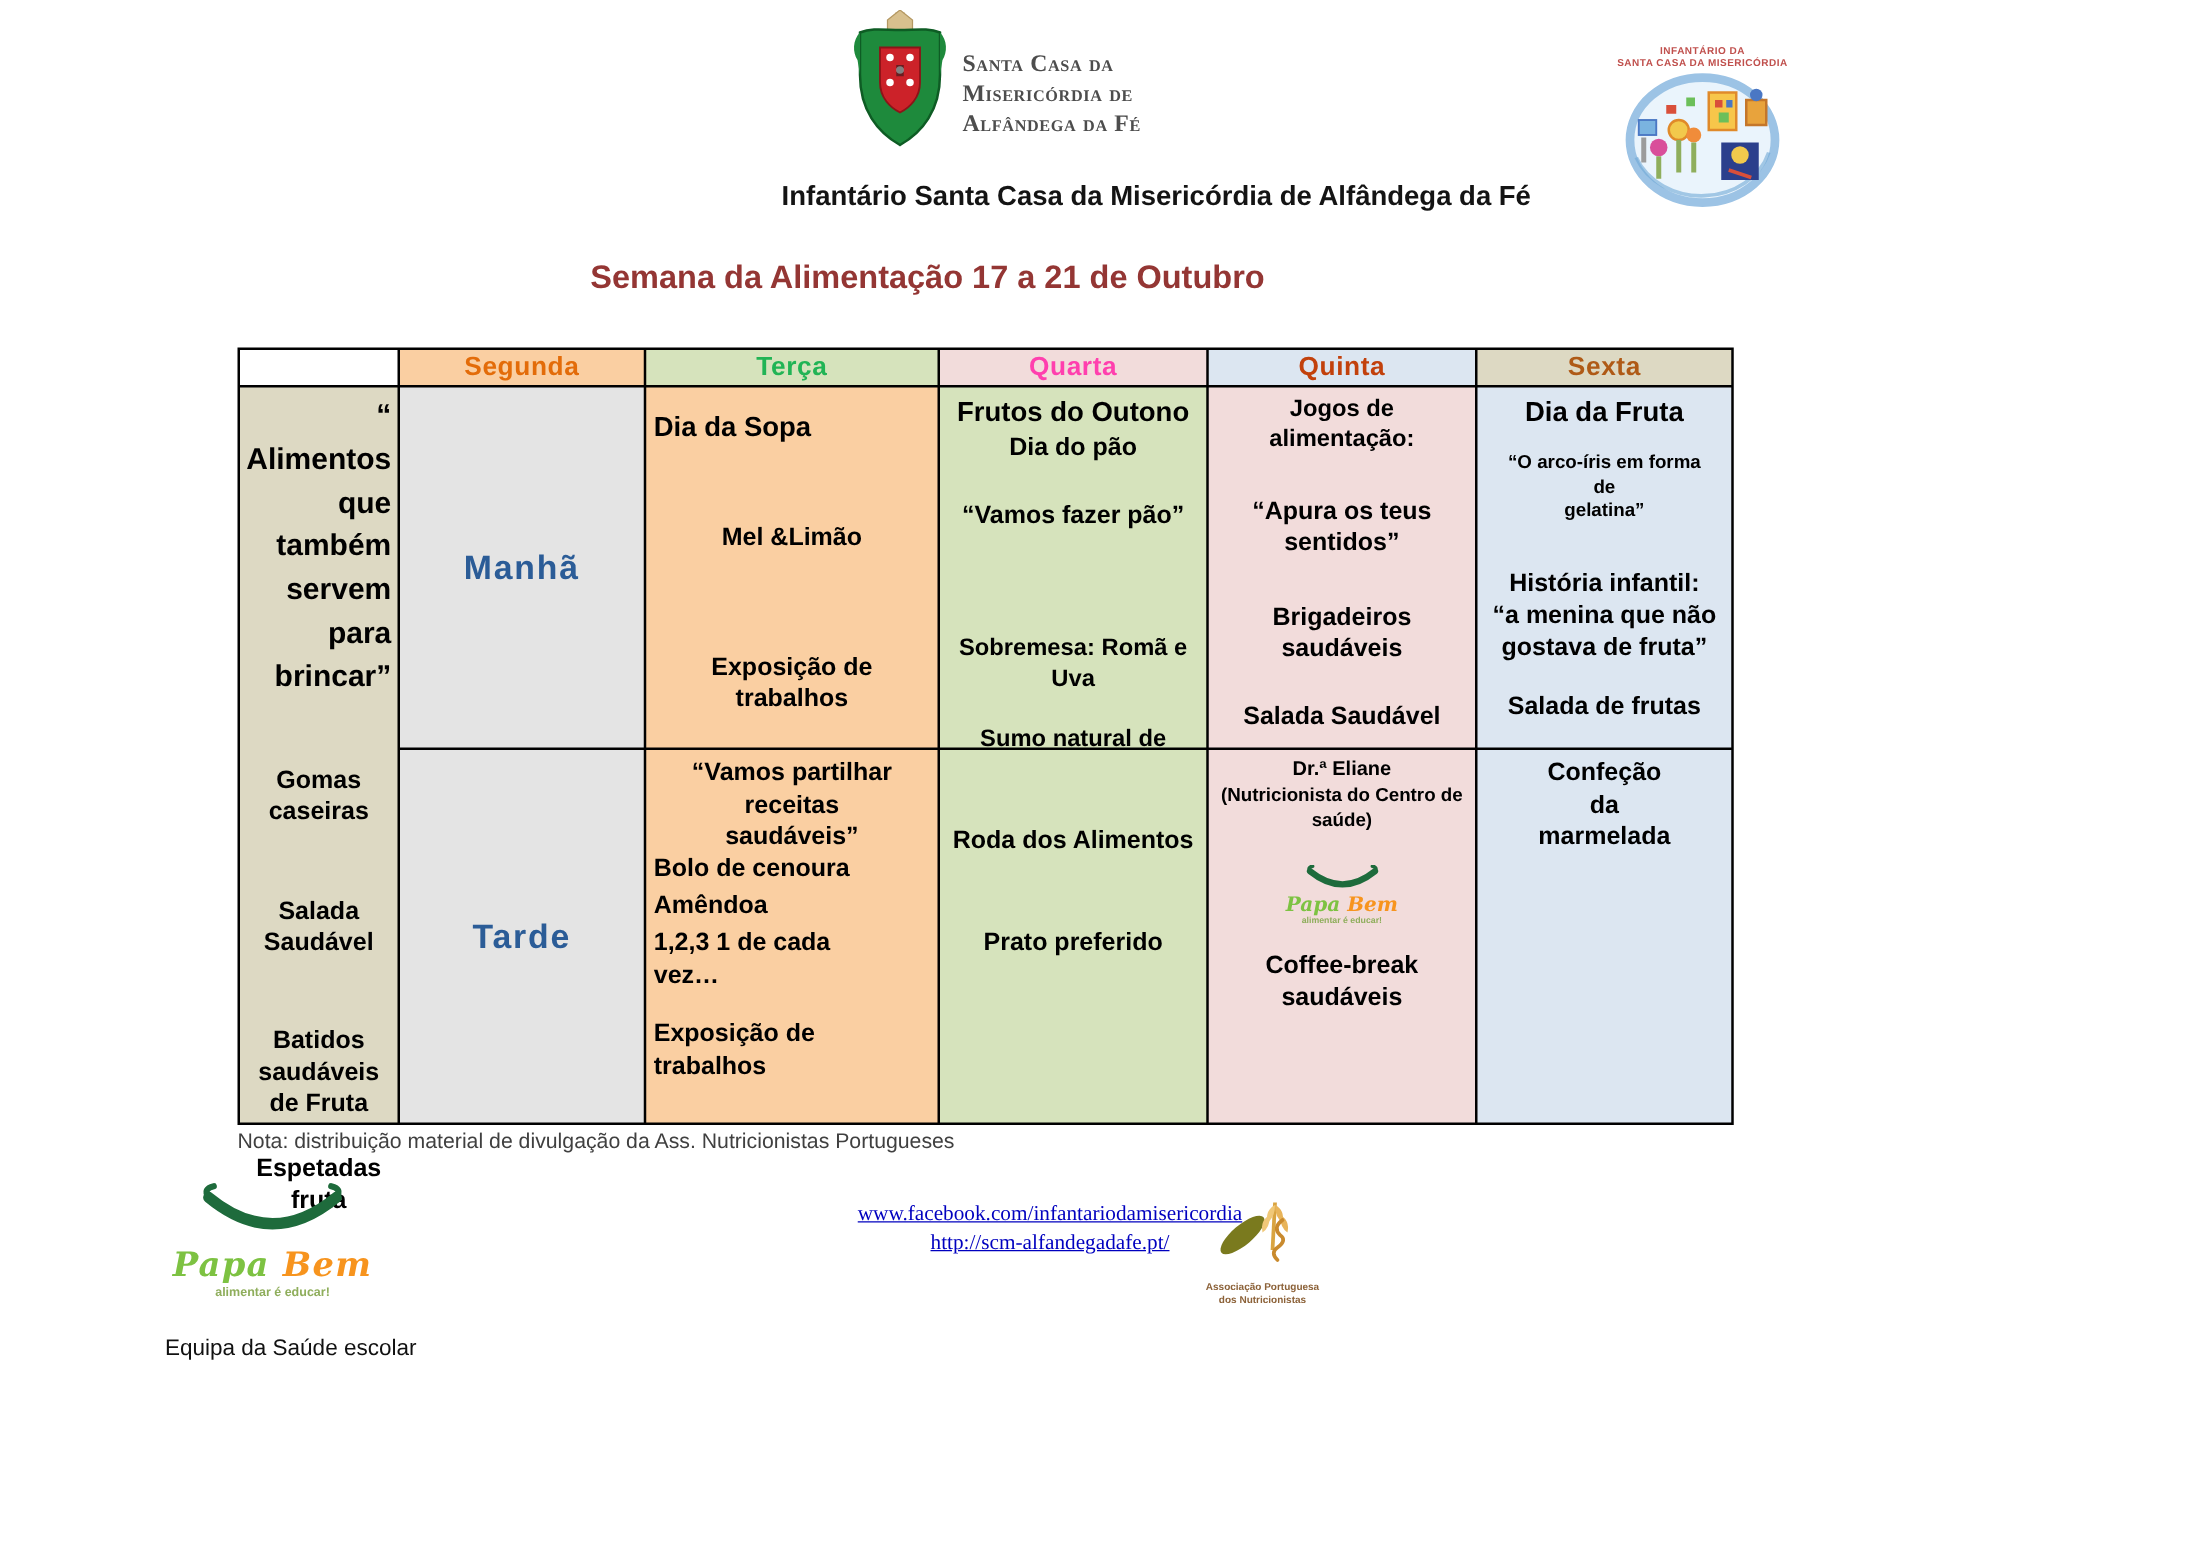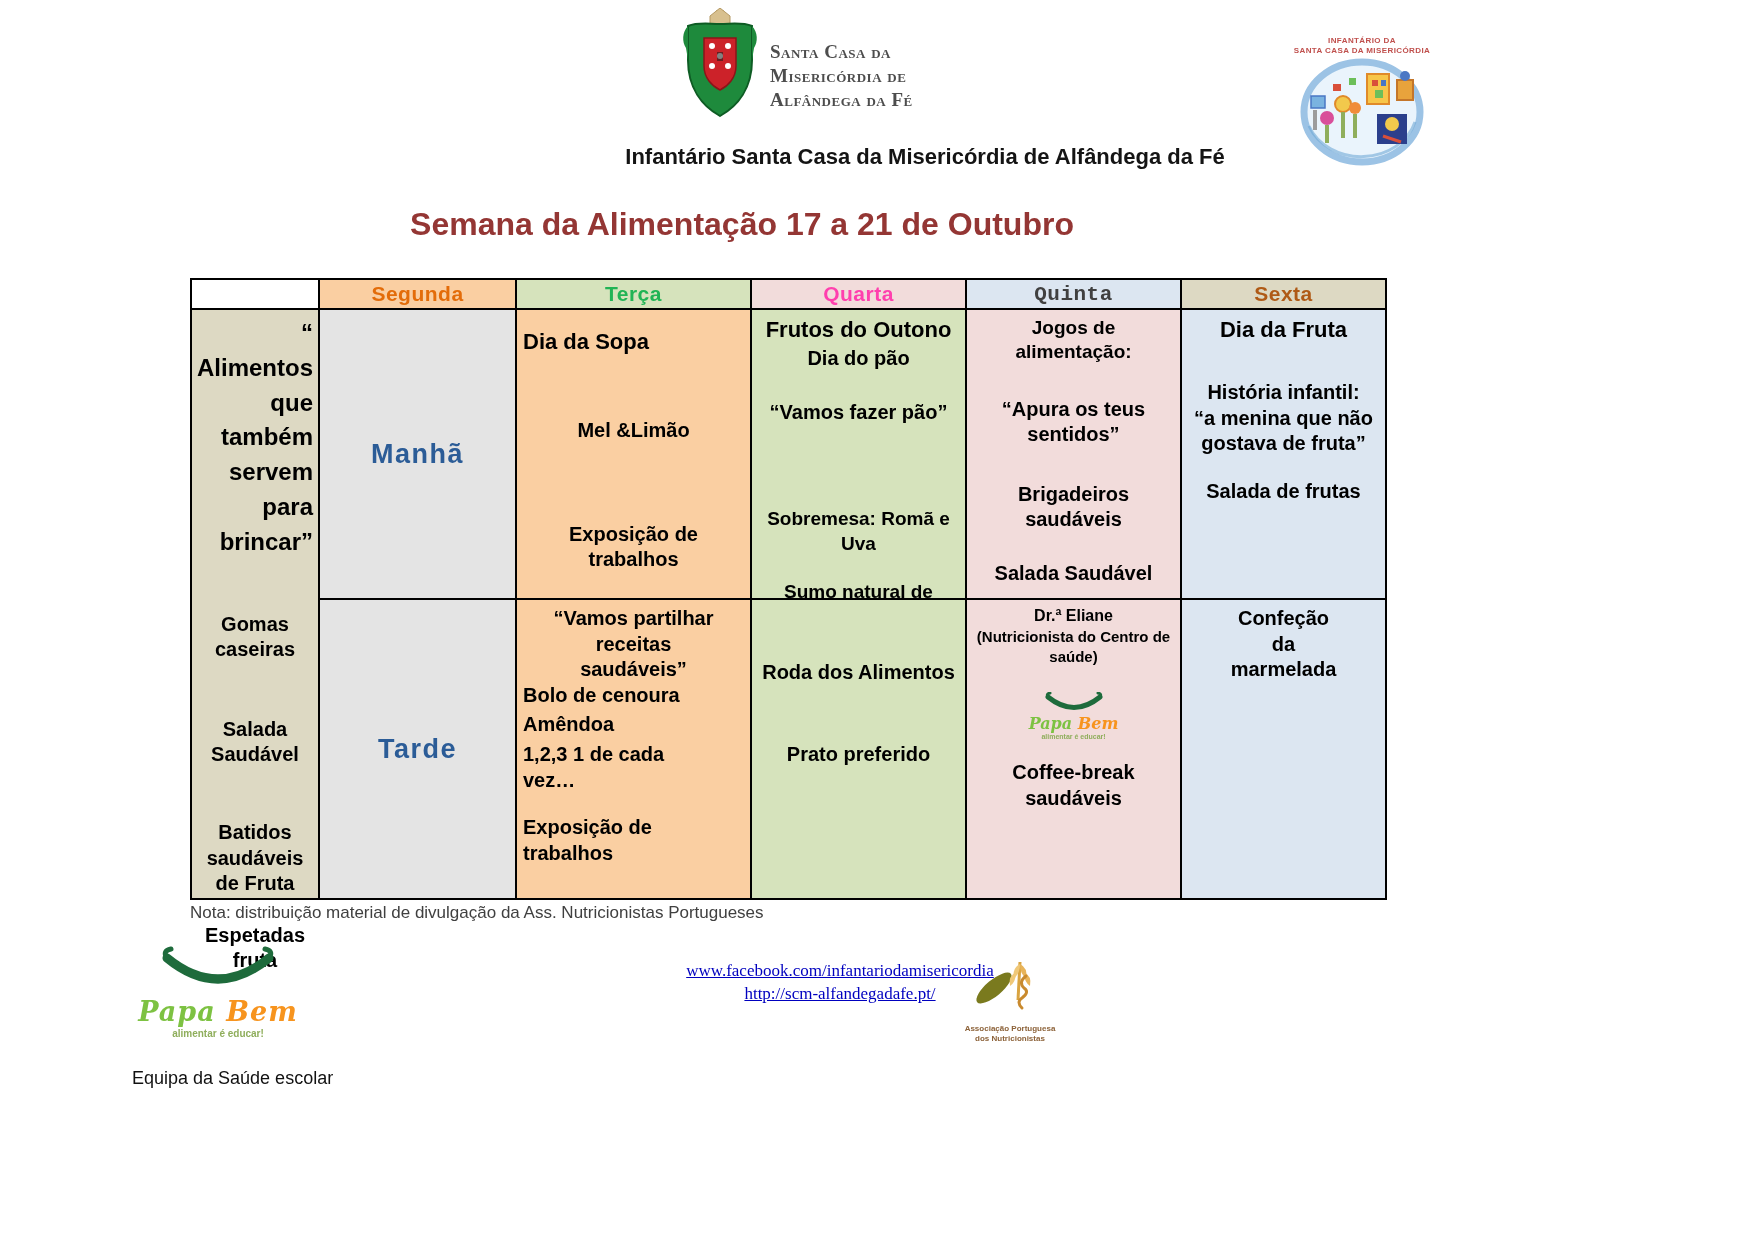--- a/index.html
+++ b/index.html
@@ -10,21 +10,21 @@
   .crest{position:absolute;left:678px;top:8px;width:84px;height:112px;}
   .org-name{position:absolute;left:770px;top:40px;font-family:"Liberation Serif",serif;
             font-variant:small-caps;font-weight:bold;font-size:19px;line-height:1.25;
             color:#4d4d4d;white-space:pre-line;letter-spacing:.5px;}
   .right-logo{position:absolute;left:1290px;top:36px;width:144px;height:140px;text-align:center;}
   .right-logo .cap{font-size:8px;line-height:1.25;color:#c0504d;font-weight:bold;
                    white-space:pre-line;text-transform:uppercase;letter-spacing:.4px;}
   .subtitle{position:absolute;left:0;top:144px;width:1754px;text-align:center;
             font-size:22px;font-weight:bold;color:#141414;margin-left:48px;}
   .title{position:absolute;left:0;top:206px;width:1484px;text-align:center;
-         font-size:32px;font-weight:bold;color:#943634;}
+         font-size:26px;font-weight:bold;color:#943634;}
 
   
   .tbl{position:absolute;left:190px;top:278px;display:grid;
        grid-template-columns:126px 195px 233px 213px 213px 203px;
        grid-template-rows:28px 288px 298px;gap:2px;background:#000;padding:2px;}
   .cell{position:relative;background:#fff;}
   .corner{background:#ffffff;}
   .rowlab{background:#e4e4e4;display:flex;align-items:center;justify-content:center;
           font-weight:bold;font-size:27px;color:#2b5c97;letter-spacing:1.5px;}
   .dayhead{display:flex;align-items:center;justify-content:center;
@@ -33,21 +33,21 @@
            padding:4px 6px;font-weight:bold;color:#000;}
   .p{margin:0;white-space:pre-line;text-align:center;line-height:1.28;font-size:20px;}
   .big{font-size:22px;}
   .xl{font-size:24px;line-height:1.45;}
   .sm{font-size:15px;line-height:1.3;}
   .left{align-self:flex-start;text-align:left;}
 
   .bg-mon{background:#facfa2;} .tx-mon{color:#e36c09;}
   .bg-tue{background:#d6e3bc;} .tx-tue{color:#21b455;}
   .bg-wed{background:#f2dcdb;} .tx-wed{color:#ff3fae;}
-  .bg-thu{background:#dce6f1;} .tx-thu{color:#404040;font-family:Liberation Mono, monospace;}
+  .bg-thu{background:#dce6f1;} .tx-thu{color:#c2410c;}
   .bg-fri{background:#ddd9c3;} .tx-fri{color:#af5a16;}
   .span2{grid-row:2 / span 2;}
 
   
   .mini-logo{margin-top:26px;display:flex;flex-direction:column;align-items:center;}
   .pb-name{font-family:"DejaVu Serif",serif;font-style:italic;font-weight:bold;}
   .pb-green{color:#7dc242;} .pb-orange{color:#f7941e;}
   .mini-logo .pb-name{font-size:16px;}
   .mini-logo .pb-tag{font-size:7px;color:#8fae5c;font-weight:bold;}
 
@@ -151,20 +151,23 @@
 alimentação:</p>
       <p class="p" style="margin-top:32px;">“Apura os teus
 sentidos”</p>
       <p class="p" style="margin-top:34px;">Brigadeiros
 saudáveis</p>
       <p class="p" style="margin-top:28px;">Salada Saudável</p>
     </div>
 
     <div class="cell daycell bg-thu">
       <p class="p big" style="margin-top:2px;">Dia da Fruta</p>
+      <p class="p sm" style="margin-top:16px;">“O arco-íris em forma
+de
+gelatina”</p>
       <p class="p" style="margin-top:36px;">História infantil:
 “a menina que não
 gostava de fruta”</p>
       <p class="p" style="margin-top:22px;">Salada de frutas</p>
     </div>
 
     <div class="cell daycell bg-fri span2">
       <p class="p xl" style="margin-top:2px;text-align:right;">“ Alimentos que
 também
 servem

